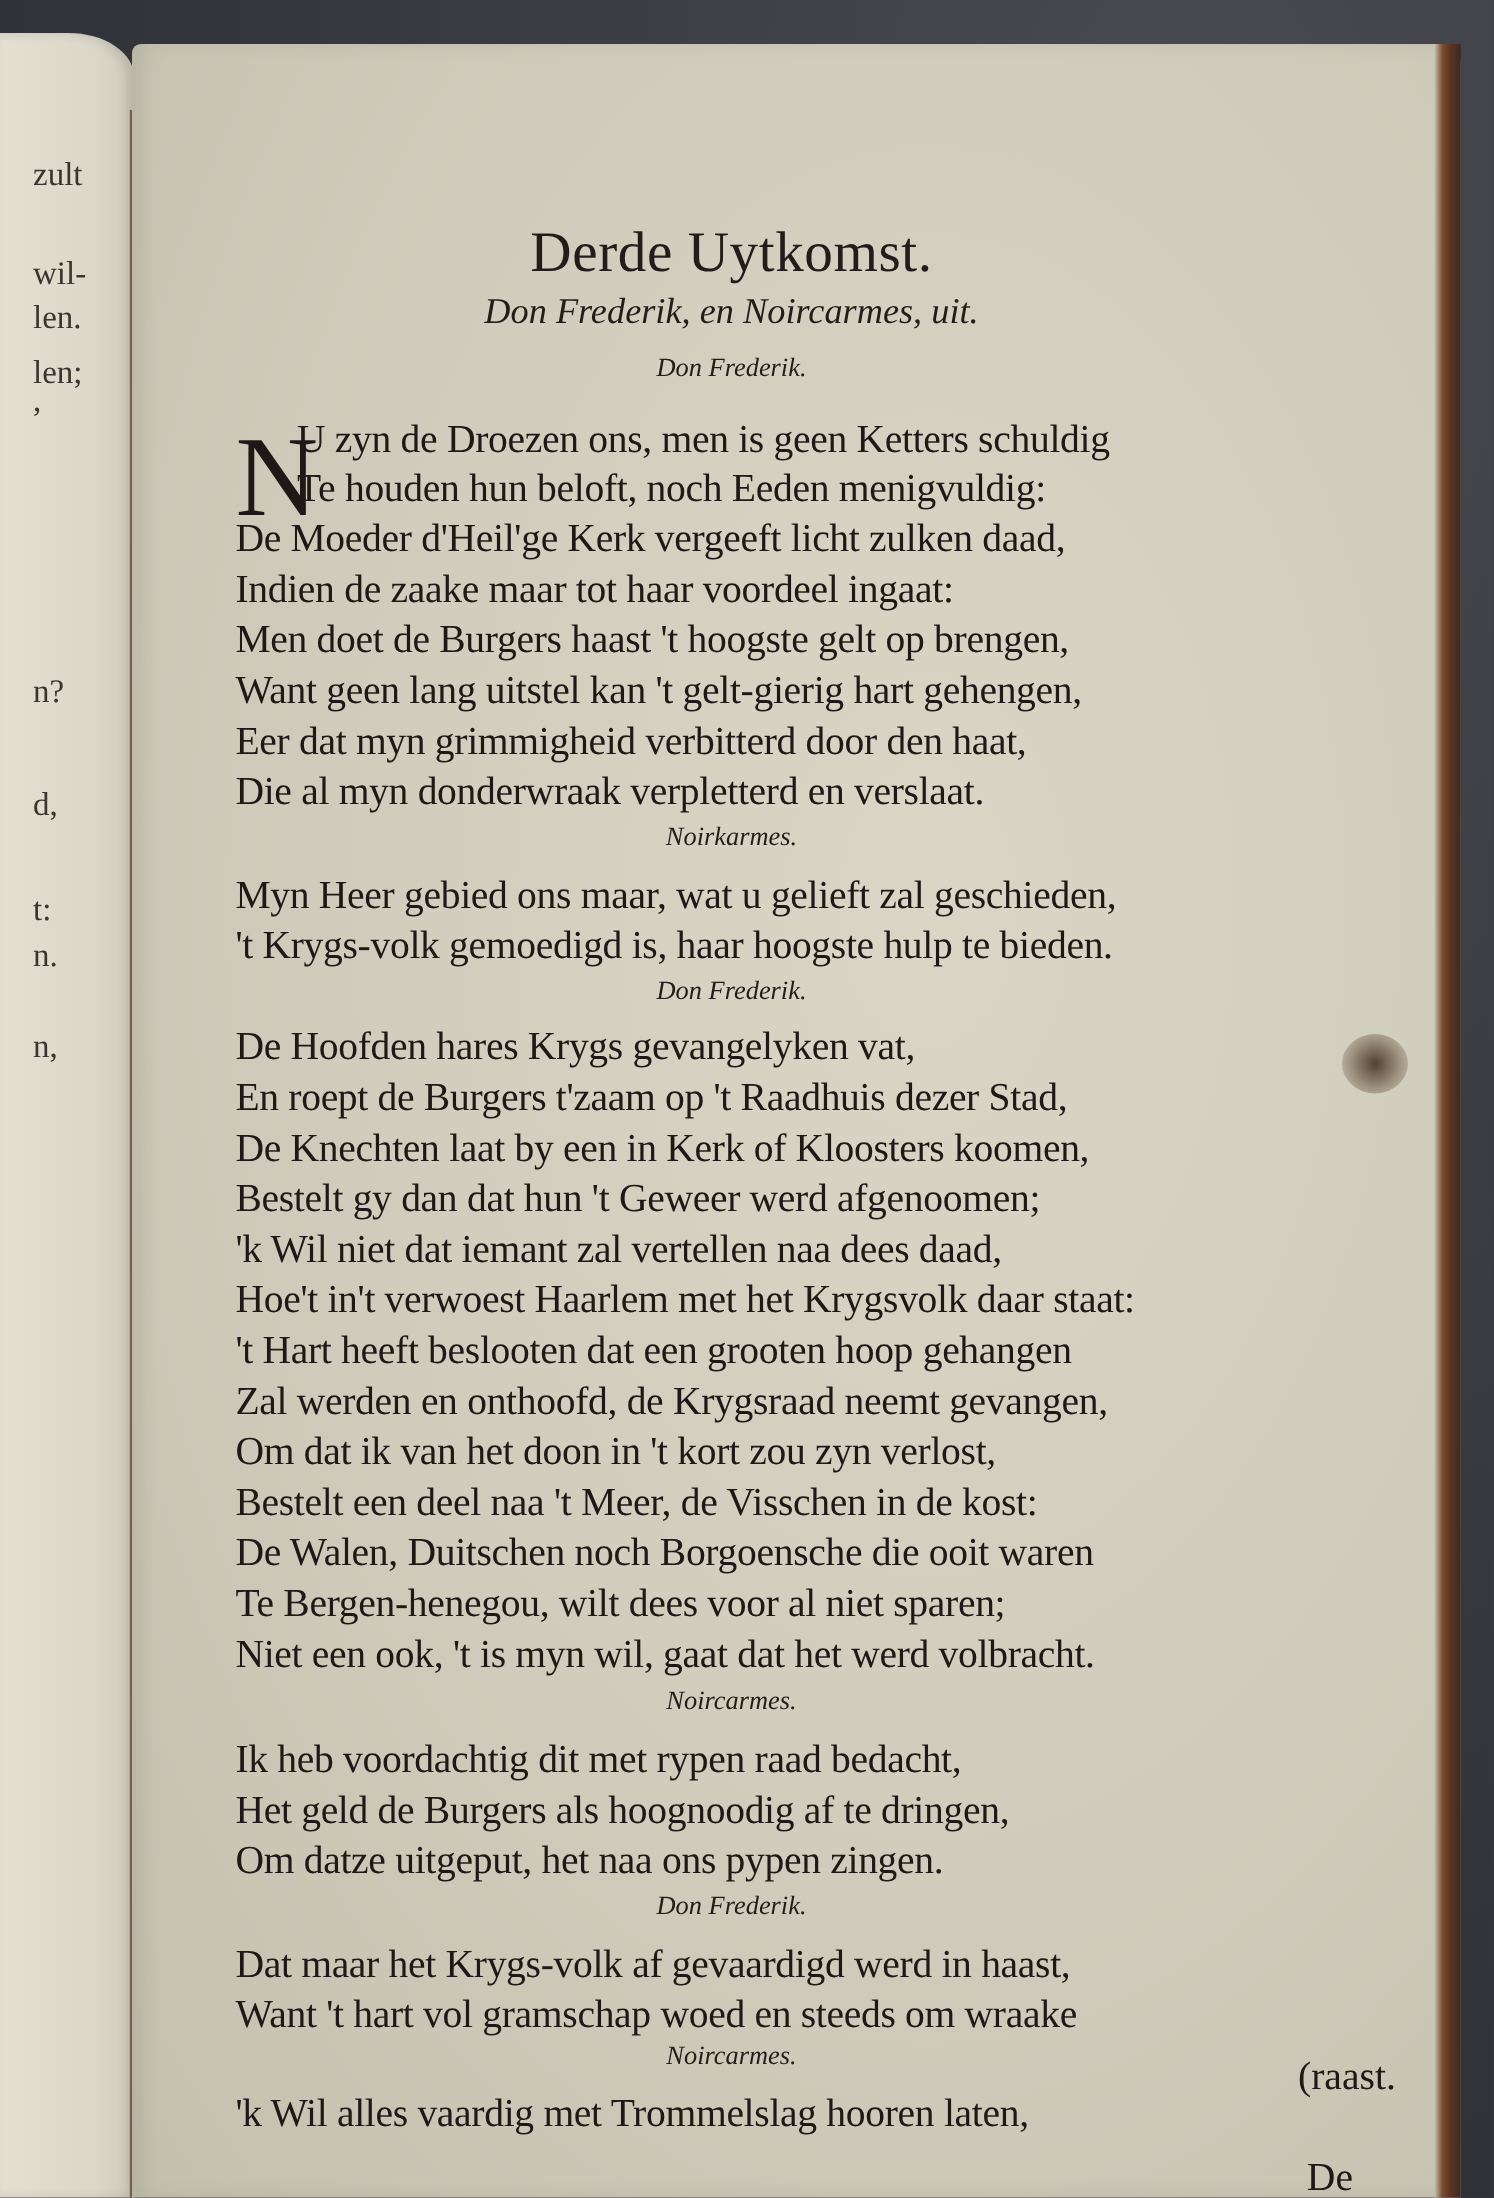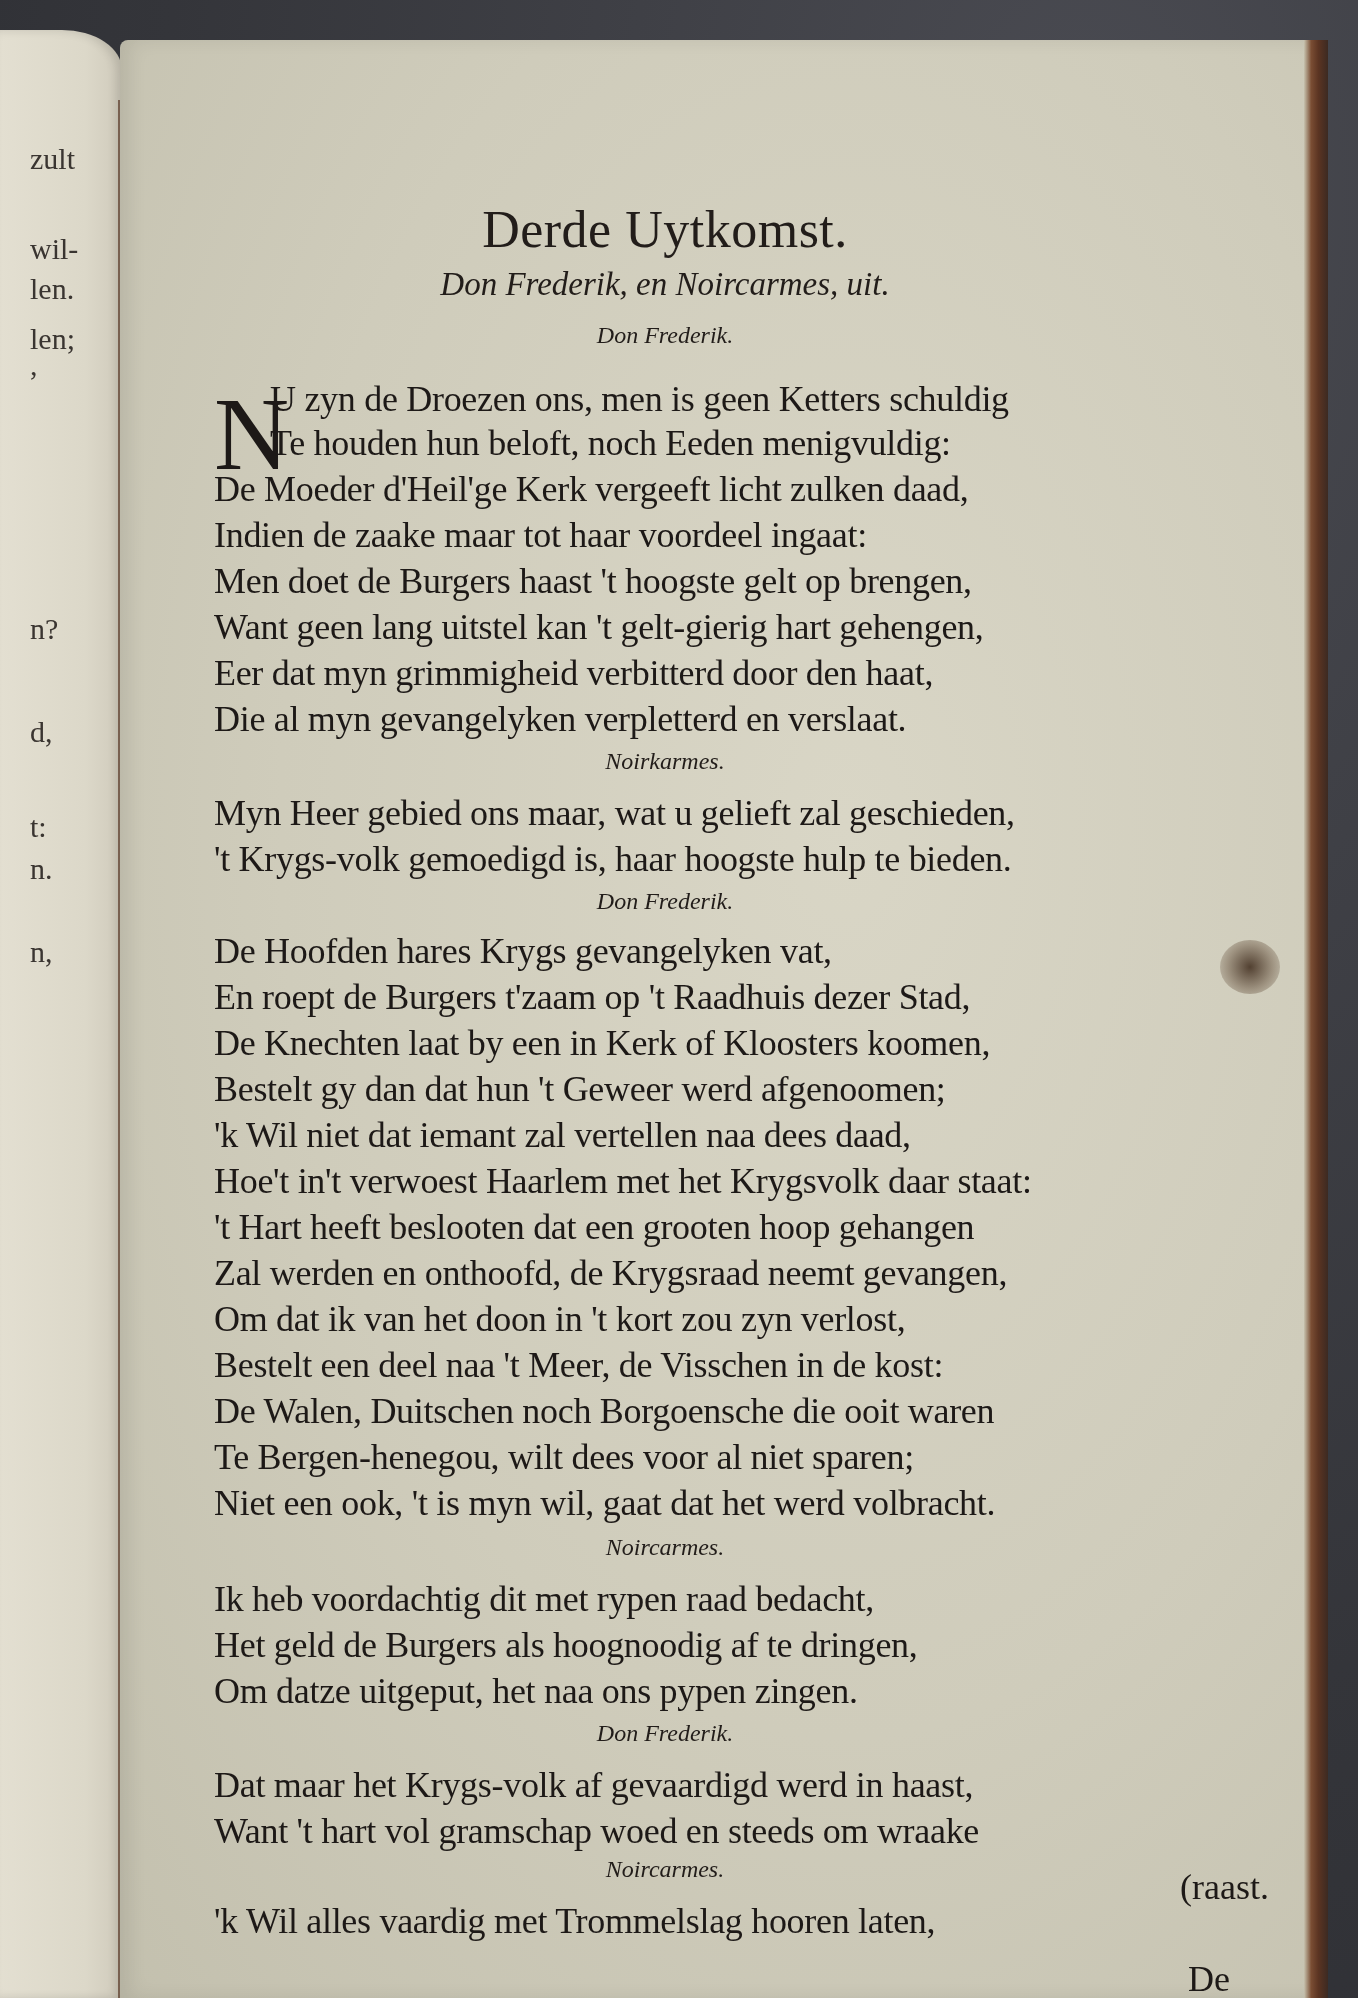--- a/index.html
+++ b/index.html
@@ -187,21 +187,21 @@
 
     <div class="speaker" style="top:282px">Don Frederik.</div>
     <div class="dropcap">N</div>
     <div class="verse indent" style="top:338px">U zyn de Droezen ons, men is geen Ketters schuldig</div>
     <div class="verse indent" style="top:382px">Te houden hun beloft, noch Eeden menigvuldig:</div>
     <div class="verse" style="top:428px">De Moeder d'Heil'ge Kerk vergeeft licht zulken daad,</div>
     <div class="verse" style="top:474px">Indien de zaake maar tot haar voordeel ingaat:</div>
     <div class="verse" style="top:520px">Men doet de Burgers haast 't hoogste gelt op brengen,</div>
     <div class="verse" style="top:566px">Want geen lang uitstel kan 't gelt-gierig hart gehengen,</div>
     <div class="verse" style="top:612px">Eer dat myn grimmigheid verbitterd door den haat,</div>
-    <div class="verse" style="top:658px">Die al myn gevangelyken verpletterd en verslaat.</div>
+    <div class="verse" style="top:658px">Die al myn donderwraak verpletterd en verslaat.</div>
 
     <div class="speaker" style="top:708px">Noirkarmes.</div>
     <div class="verse" style="top:752px">Myn Heer gebied ons maar, wat u gelieft zal geschieden,</div>
     <div class="verse" style="top:798px">'t Krygs-volk gemoedigd is, haar hoogste hulp te bieden.</div>
 
     <div class="speaker" style="top:848px">Don Frederik.</div>
     <div class="verse" style="top:890px">De Hoofden hares Krygs gevangelyken vat,</div>
     <div class="verse" style="top:936px">En roept de Burgers t'zaam op 't Raadhuis dezer Stad,</div>
     <div class="verse" style="top:982px">De Knechten laat by een in Kerk of Kloosters koomen,</div>
     <div class="verse" style="top:1028px">Bestelt gy dan dat hun 't Geweer werd afgenoomen;</div>

